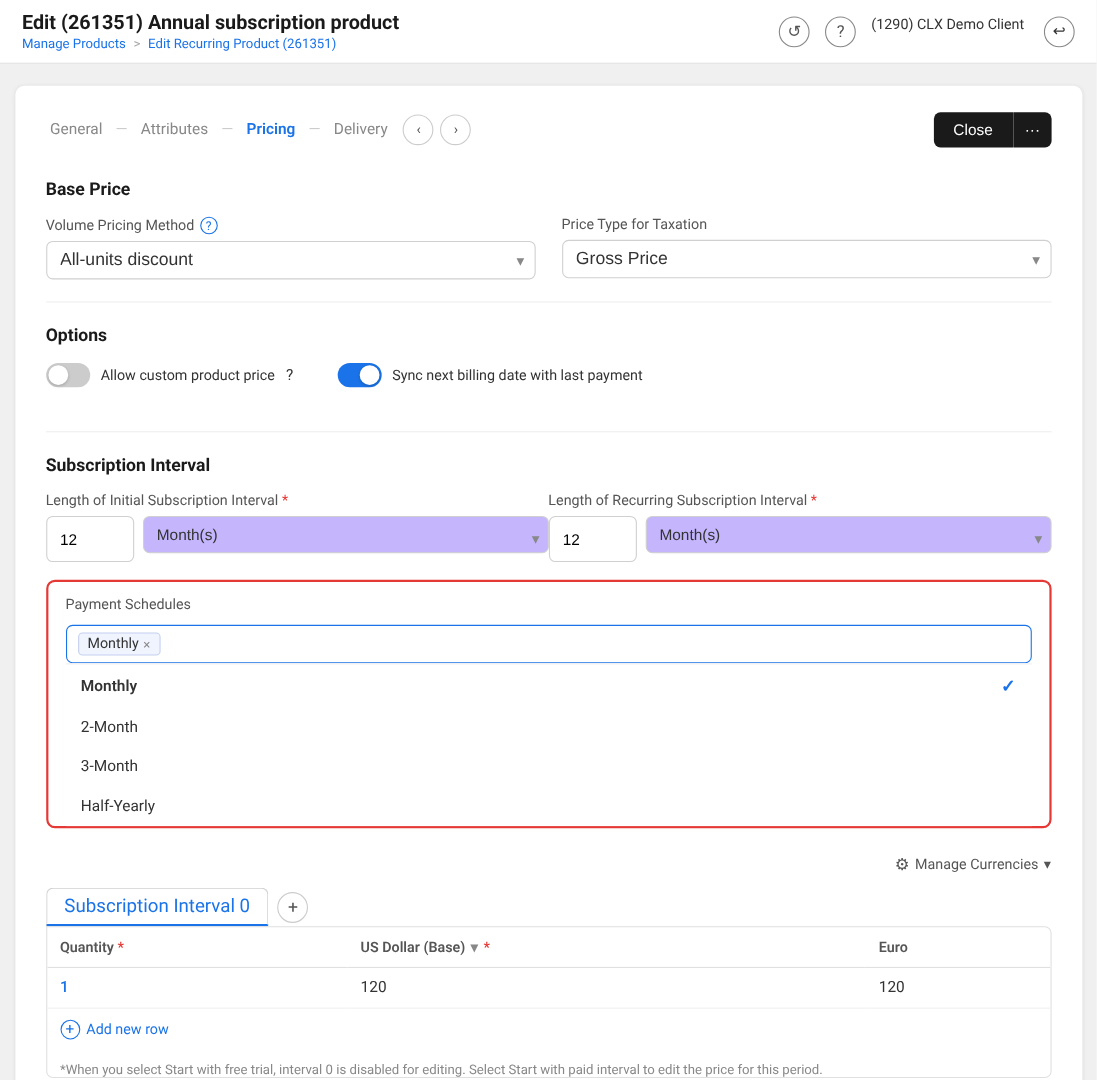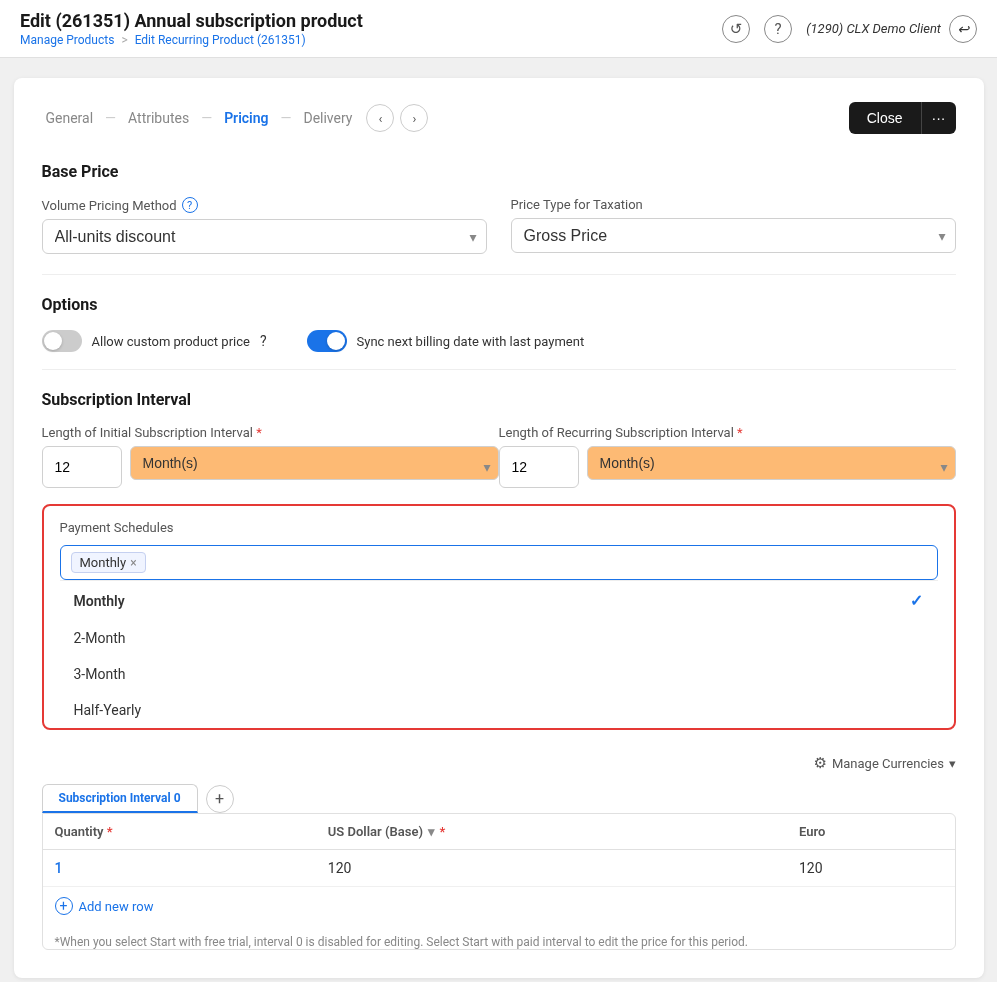--- a/index.html
+++ b/index.html
@@ -13,21 +13,21 @@
       justify-content: space-between;
       border-bottom: 1px solid #e0e0e0;
     }
     .top-bar-left {}
     .page-title { font-size: 18px; font-weight: 700; color: #1a1a1a; }
     .breadcrumb { font-size: 12px; color: #888; margin-top: 2px; }
     .breadcrumb span { color: #1a73e8; cursor: pointer; }
     .breadcrumb .sep { margin: 0 4px; color: #aaa; }
     .top-bar-right { display: flex; align-items: center; gap: 14px; color: #555; }
     .top-bar-icon { width: 28px; height: 28px; border-radius: 50%; border: 1.5px solid #888; display: flex; align-items: center; justify-content: center; cursor: pointer; font-size: 15px; }
-    .client-label { font-size: 13px; color: #333; display: flex; align-items: center; gap: 8px; font-style: italic; }
+    .client-label { font-size: 13px; color: #333; display: flex; align-items: flex-start; gap: 18px; }
     .client-icon { width: 28px; height: 28px; border-radius: 50%; border: 1.5px solid #888; display: flex; align-items: center; justify-content: center; font-size: 14px; }
 
     .main-content {
       background: #fff;
       margin: 20px auto;
       max-width: 970px;
       border-radius: 8px;
       box-shadow: 0 1px 4px rgba(0,0,0,0.08);
       padding: 24px 28px 28px;
     }
@@ -57,40 +57,40 @@
     .form-row { display: flex; gap: 24px; margin-bottom: 20px; }
     .form-col { flex: 1; }
     .form-label { font-size: 13px; color: #555; margin-bottom: 6px; display: flex; align-items: center; gap: 5px; }
     .form-label .help-icon { width: 16px; height: 16px; border-radius: 50%; border: 1.5px solid #1a73e8; color: #1a73e8; font-size: 11px; display: flex; align-items: center; justify-content: center; cursor: pointer; }
     .select-wrapper { position: relative; }
     .select-wrapper select { width: 100%; border: 1px solid #d0d0d0; border-radius: 6px; padding: 8px 32px 8px 12px; font-size: 16px; color: #333; background: #fff; appearance: none; cursor: pointer; }
     .select-wrapper .chevron { position: absolute; right: 10px; top: 50%; transform: translateY(-50%); color: #888; pointer-events: none; }
 
     .section-divider { border: none; border-top: 1px solid #eee; margin: 8px 0 20px; }
 
-    .options-section { margin-bottom: 17px; }
+    .options-section { margin-bottom: 40px; }
     .options-row { display: flex; align-items: center; gap: 40px; }
     .option-item { display: flex; align-items: center; gap: 10px; }
     .toggle { width: 40px; height: 22px; border-radius: 11px; position: relative; cursor: pointer; }
     .toggle.off { background: #ccc; }
     .toggle.on { background: #1a73e8; }
     .toggle-knob { width: 18px; height: 18px; border-radius: 50%; background: #fff; position: absolute; top: 2px; box-shadow: 0 1px 3px rgba(0,0,0,0.2); transition: left 0.2s; }
     .toggle.off .toggle-knob { left: 2px; }
     .toggle.on .toggle-knob { left: 20px; }
     .option-label { font-size: 13px; color: #333; }
 
     .subscription-interval-section { margin-bottom: 24px; }
     .interval-row { display: flex; margin-bottom: 16px; }
     .interval-col { flex: 1; }
     .interval-label { font-size: 13px; color: #555; margin-bottom: 6px; }
     .required { color: #e53935; }
     .interval-inputs { display: flex; gap: 8px; }
     .interval-num-input { border: 1px solid #d0d0d0; border-radius: 6px; padding: 12px 12px; font-size: 14px; width: 80px; }
     .interval-select-wrapper { position: relative; flex: 1; }
-    .interval-select-wrapper select { width: 100%; border: 1px solid #d0d0d0; border-radius: 6px; padding: 8px 28px 8px 12px; font-size: 14px; color: #333; background: #fdba74; appearance: none; cursor: pointer; }
+    .interval-select-wrapper select { width: 100%; border: 1px solid #d0d0d0; border-radius: 6px; padding: 8px 28px 8px 12px; font-size: 14px; color: #333; background: #c4b5fd; appearance: none; cursor: pointer; }
     .interval-select-wrapper .chevron { position: absolute; right: 8px; top: 50%; transform: translateY(-50%); color: #888; pointer-events: none; }
 
     .payment-schedules-box {
       border: 2px solid #e53935;
       border-radius: 8px;
       padding: 14px 16px 0;
       margin-bottom: 20px;
       position: relative;
       background: #fff;
     }
@@ -124,21 +124,21 @@
       display: flex;
       justify-content: flex-end;
       align-items: center;
       margin-bottom: 12px;
       gap: 6px;
     }
     .manage-currencies-btn { color: #555; font-size: 13px; display: flex; align-items: center; gap: 5px; cursor: pointer; }
     .manage-currencies-btn .gear-icon { font-size: 15px; }
 
     .sub-interval-tabs { display: flex; gap: 0; margin-bottom: 0; align-items: center; }
-    .sub-interval-tab { border: 1px solid #d0d0d0; border-radius: 6px 6px 0 0; padding: 6px 16px; font-size: 12px; cursor: pointer; background: #fff; color: #1a73e8; border-bottom: 2px solid #1a73e8; font-weight: bold; }
+    .sub-interval-tab { border: 1px solid #d0d0d0; border-radius: 6px 6px 0 0; padding: 6px 16px; font-size: 17px; cursor: pointer; background: #fff; color: #1a73e8; border-bottom: 2px solid #1a73e8; }
     .add-tab-btn { width: 28px; height: 28px; border-radius: 50%; border: 1.5px solid #ccc; display: flex; align-items: center; justify-content: center; cursor: pointer; font-size: 16px; color: #555; background: #fff; margin-left: 8px; }
 
     .price-table { width: 100%; border-collapse: collapse; margin-top: 0; }
     .price-table th { padding: 10px 12px; font-size: 13px; color: #555; font-weight: 600; text-align: left; border-bottom: 1px solid #e0e0e0; }
     .price-table td { padding: 10px 12px; font-size: 14px; border-bottom: 1px solid #f0f0f0; }
     .price-table td:first-child { color: #1a73e8; font-weight: 500; }
     .table-required { color: #e53935; }
     .currency-col { display: flex; align-items: center; gap: 5px; }
     .currency-chevron { color: #888; cursor: pointer; }
 

